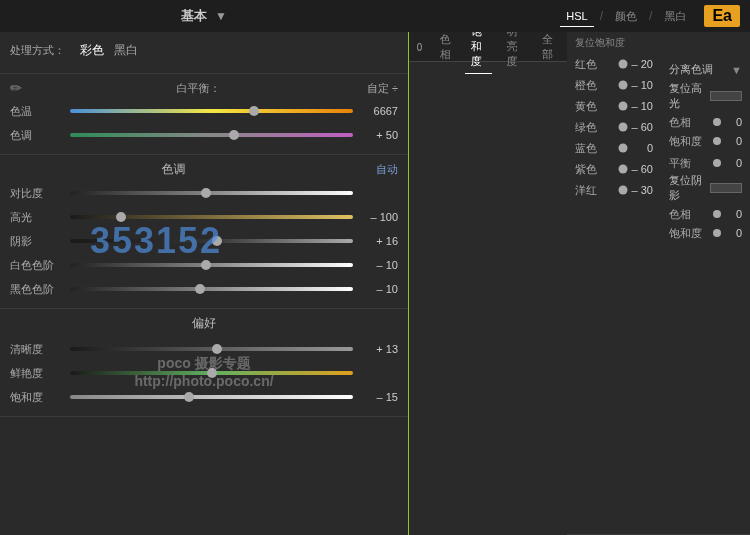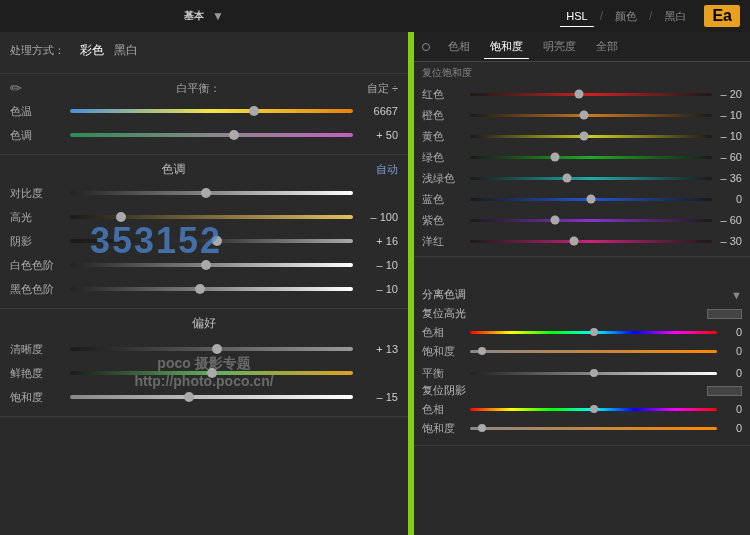--- a/index.html
+++ b/index.html
@@ -28,44 +28,44 @@
       flex-direction: column;
       height: 503px;
       background: #2a2a2a;
       overflow-y: auto;
       overflow-x: hidden;
     }
 
     .right-panel {
       flex: 1;
       display: flex;
-      flex-direction: column;
+      flex-direction: row;
       height: 503px;
       background: #2a2a2a;
-      border-left: 6px solid #84cc16;
+      border-left: 1px solid #84cc16;
       overflow-y: auto;
     }
 
     .main-content {
       display: flex;
       flex: 1;
     }
 
     
     .header-left {
       flex: 0 0 408px;
       display: flex;
       align-items: center;
       justify-content: center;
       position: relative;
     }
 
     .header-title {
       color: #ccc;
-      font-size: 10px;
+      font-size: 13px;
       font-weight: bold;
     }
 
     .header-arrow {
       margin-left: 8px;
       color: #999;
     }
 
     .header-right {
       flex: 1;
@@ -664,29 +664,20 @@
       <div class="rp-row">
         <span class="rp-label">绿色</span>
         <div class="rp-slider">
           <div class="slider-track track-green" style="width:100%; height:3px; border-radius:2px; position:relative;">
             <div class="slider-thumb" style="left:35%; width:9px; height:9px;"></div>
           </div>
         </div>
         <span class="rp-value">– 60</span>
       </div>
 
-      <div class="rp-row">
-        <span class="rp-label">浅绿色</span>
-        <div class="rp-slider">
-          <div class="slider-track track-aqua" style="width:100%; height:3px; border-radius:2px; position:relative;">
-            <div class="slider-thumb" style="left:40%; width:9px; height:9px;"></div>
-          </div>
-        </div>
-        <span class="rp-value">– 36</span>
-      </div>
 
       <div class="rp-row">
         <span class="rp-label">蓝色</span>
         <div class="rp-slider">
           <div class="slider-track track-blue" style="width:100%; height:3px; border-radius:2px; position:relative;">
             <div class="slider-thumb" style="left:50%; width:9px; height:9px;"></div>
           </div>
         </div>
         <span class="rp-value">0</span>
       </div>

